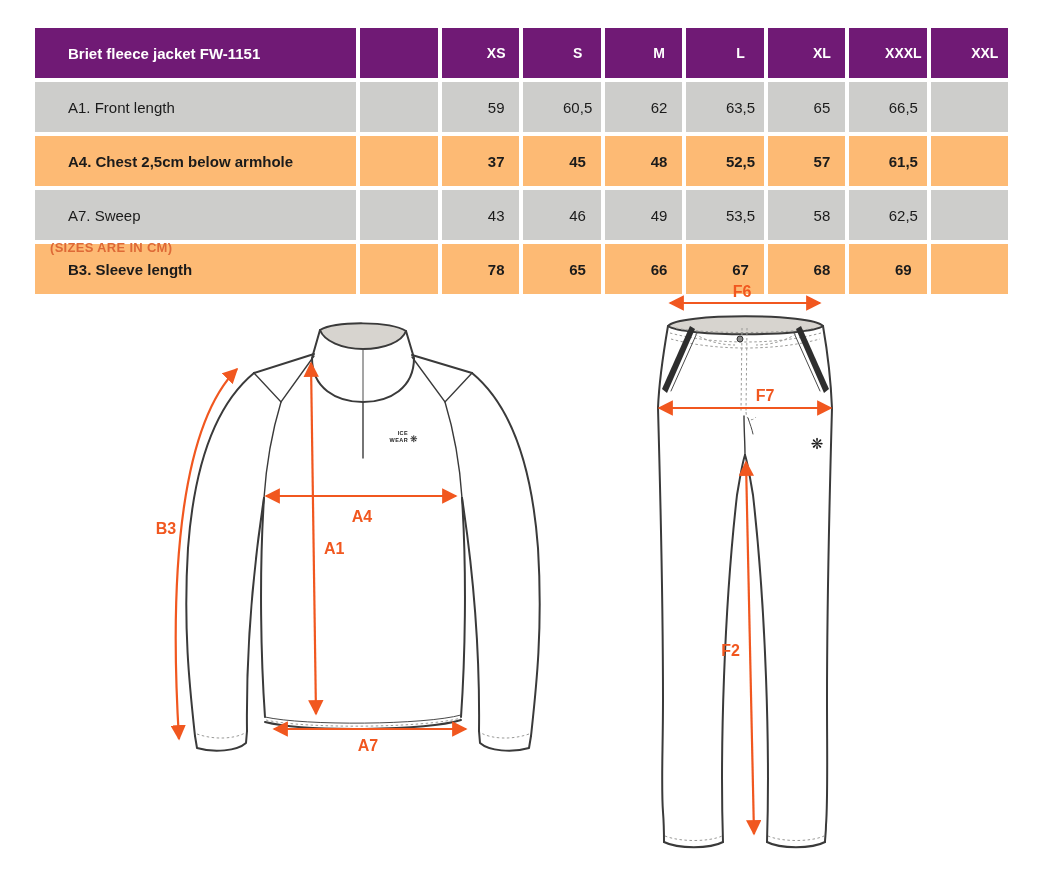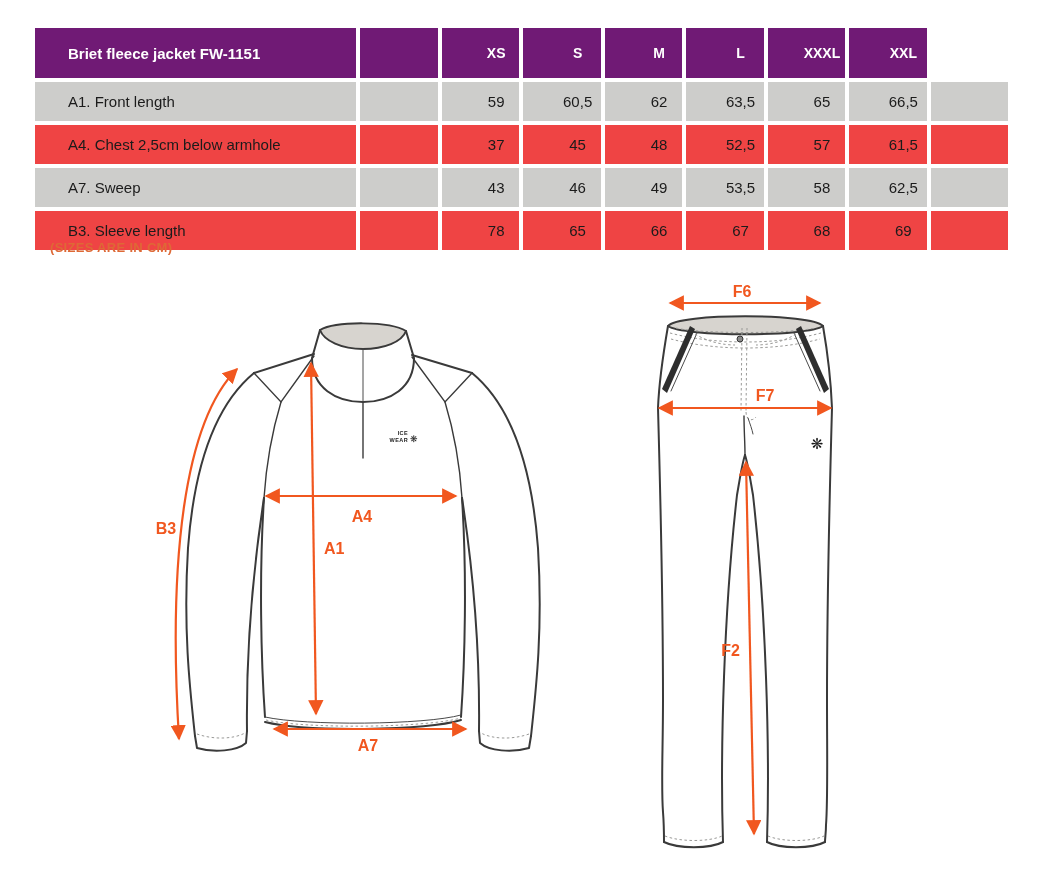--- a/index.html
+++ b/index.html
@@ -3,28 +3,28 @@
 <meta charset="utf-8">
 <style>
   html,body{margin:0;padding:0;background:#ffffff;}
   #canvas{position:relative;width:1040px;height:894px;background:#ffffff;overflow:hidden;
           font-family:"Liberation Sans", sans-serif;}
 
   
   .size-table{position:absolute;left:35px;top:28px;width:973px;}
   .t-row{display:grid;grid-template-columns:321px 78px repeat(7,1fr);column-gap:4px;margin-bottom:4px;}
   .t-row.head{height:50px;}
-  .t-row.data{height:39px;}
+  .t-row.data{height:50px;}
   .cell{display:flex;align-items:center;justify-content:center;font-size:15px;color:#1b1b1b;padding-left:31px;}
   .head .cell{background:#701a75;color:#ffffff;font-weight:bold;}
   .head .title-cell{justify-content:flex-start;padding-left:33px;font-size:15px;}
   .head .size-cell{font-size:14px;}
   .data .label-cell{justify-content:flex-start;padding-left:33px;}
   .data.dark .cell{background:#CDCDCB;}
-  .data.light .cell{background:#ef4444;}
+  .data.light .cell{background:#fdba74;font-weight:bold;}
 
   .sizes-note{position:absolute;left:50px;top:240px;font-size:13px;font-weight:bold;
               letter-spacing:.3px;color:#DE6936;}
 
   
   .diagram{position:absolute;}
   #jacket-svg{left:140px;top:290px;}
   #pants-svg{left:620px;top:280px;}
 
   svg .outline{fill:none;stroke:#3a3a3a;stroke-width:2;stroke-linecap:round;stroke-linejoin:round;}
@@ -46,20 +46,21 @@
 <div id="canvas">
 
   <div class="size-table">
       <div class="t-row head">
         <div class="cell title-cell">Briet fleece jacket FW-1151</div>
         <div class="cell"></div>
         <div class="cell size-cell">XS</div>
         <div class="cell size-cell">S</div>
         <div class="cell size-cell">M</div>
         <div class="cell size-cell">L</div>
+        <div class="cell size-cell">XL</div>
         <div class="cell size-cell">XXXL</div>
         <div class="cell size-cell">XXL</div>
       </div>
       <div class="t-row data dark">
         <div class="cell label-cell">A1. Front length</div>
         <div class="cell"></div>
         <div class="cell value-cell">59</div>
         <div class="cell value-cell">60,5</div>
         <div class="cell value-cell">62</div>
         <div class="cell value-cell">63,5</div>

